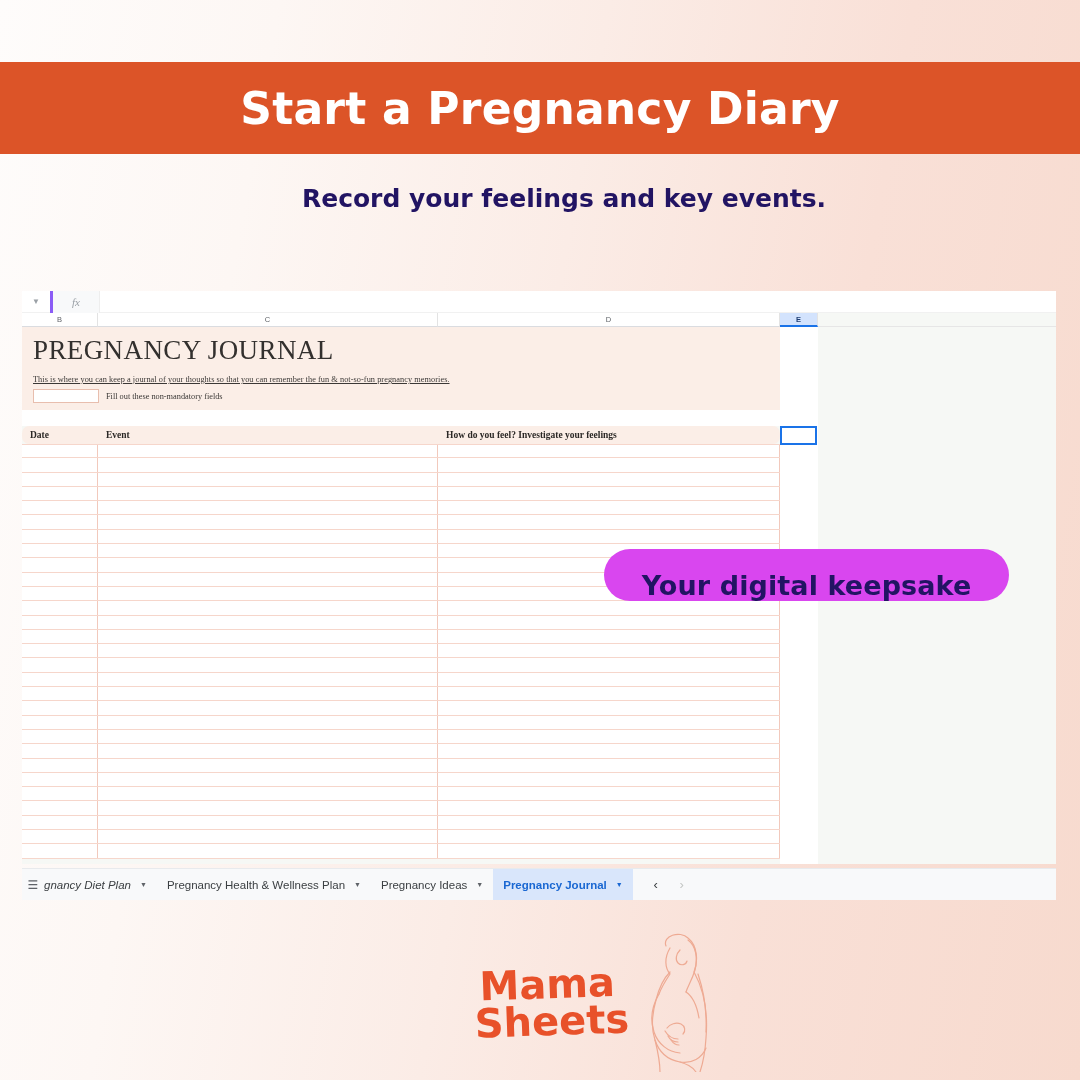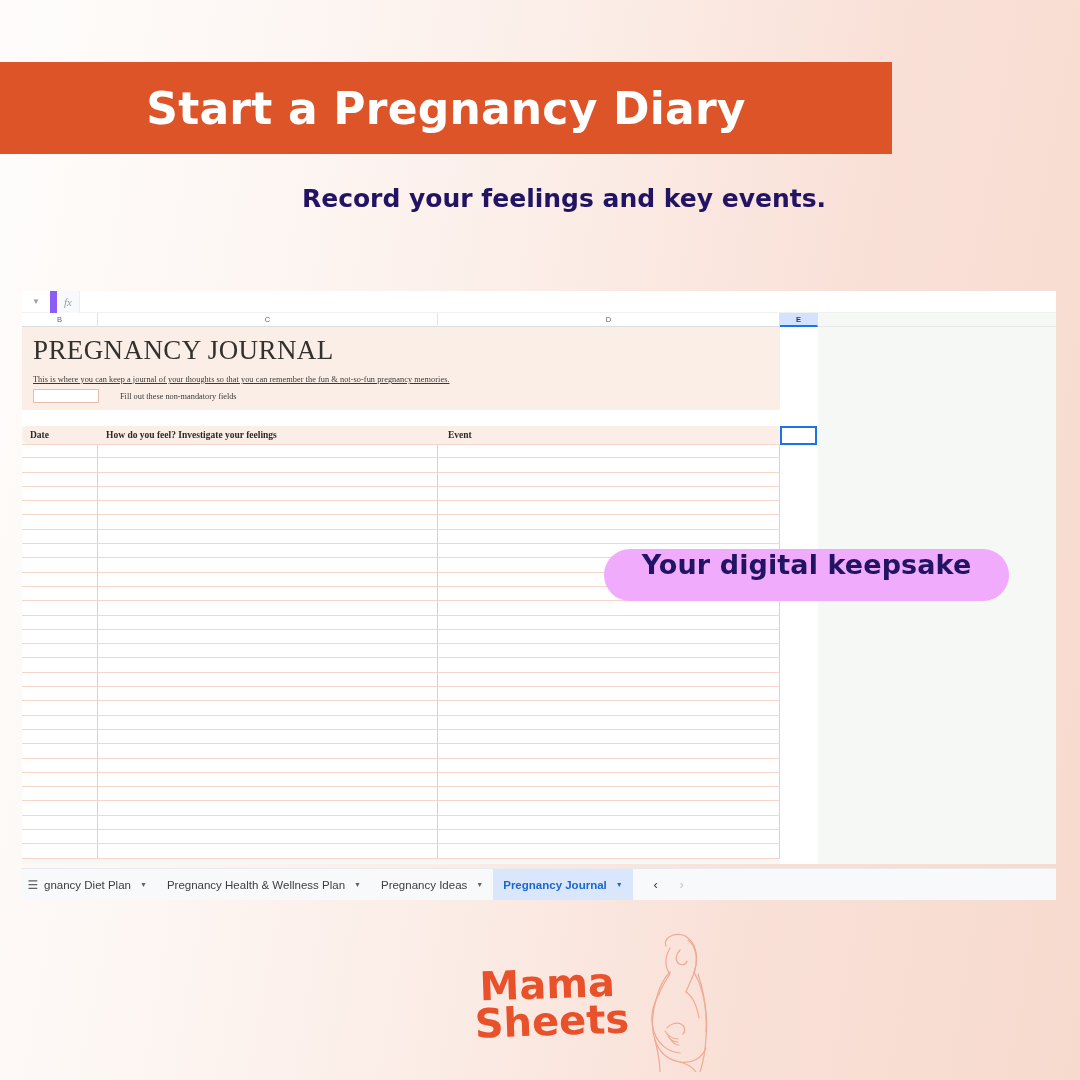--- a/index.html
+++ b/index.html
@@ -19,21 +19,21 @@
         #f9e0d7 72%,
         #f7dace 100%);
     position: relative;
   }
 
   
   .banner {
     position: absolute;
     left: 0;
     top: 62px;
-    width: 892px;
+    width: 1080px;
     height: 92px;
     background: #dc5428;
     display: flex;
     align-items: center;
     justify-content: center;
   }
   .banner-title {
     color: #ffffff;
     font-size: 44px;
     font-weight: bold;
@@ -80,31 +80,31 @@
   .namebox-caret {
     width: 28px;
     height: 22px;
     display: flex;
     align-items: center;
     justify-content: center;
     color: #9aa0a6;
     font-size: 8px;
   }
   .fx-cell {
-    width: 30px;
+    width: 50px;
     height: 22px;
     background: #f8f9fa;
     display: flex;
     align-items: center;
     justify-content: center;
     color: #9aa0a6;
     font-size: 11px;
     font-style: italic;
     font-family: "Liberation Serif", serif;
-    border-left: 7px solid #8b5cf6;
+    border-left: 3px solid #8b5cf6;
     border-right: 1px solid #eeeeee;
     text-align: right;
   }
   .formula-input {
     flex: 1;
     height: 22px;
   }
 
   
   .col-headers {
@@ -182,21 +182,21 @@
     display: flex;
     align-items: center;
   }
   .mandatory-box {
     width: 66px;
     height: 14px;
     background: #ffffff;
     border: 1px solid #e8beae;
   }
   .mandatory-label {
-    margin-left: 21px;
+    margin-left: 7px;
     font-family: "Liberation Serif", serif;
     font-size: 8.3px;
     color: #3b3836;
   }
 
   
   .gap-strip {
     position: absolute;
     left: 0; top: 83px;
     width: 758px;
@@ -270,24 +270,24 @@
     border: 2px solid #1a73e8;
   }
 
   
   .keepsake {
     position: absolute;
     left: 604px;
     top: 549px;
     width: 405px;
     height: 52px;
-    background: #f0abfc;
+    background: #d946ef;
     border-radius: 26px;
     display: flex;
-    align-items: flex-start;
+    align-items: flex-end;
     justify-content: center;
   }
   .keepsake-text {
     color: #221463;
     font-size: 27px;
     font-weight: bold;
     font-family: "DejaVu Sans", sans-serif;
     letter-spacing: 0.1px;
   }
 
@@ -328,21 +328,21 @@
     background: #d9e6fb;
     color: #1967d2;
     font-weight: bold;
   }
   .tab .caret {
     margin-left: 9px;
     font-size: 7px;
     color: #5f6368;
   }
   .tab.active .caret { color: #1967d2; }
-  .tab.clipped { padding-left: 0; }
+  .tab.clipped { padding-left: 0; font-style: italic; }
 
   .nav-arrows {
     display: flex;
     align-items: center;
     height: 32px;
     padding-left: 10px;
   }
   .nav-arrow {
     width: 26px;
     height: 32px;
@@ -422,22 +422,22 @@
       <div class="mandatory-row">
         <div class="mandatory-box"></div>
         <div class="mandatory-label">Fill out these non-mandatory fields</div>
       </div>
     </div>
 
     <div class="gap-strip"></div>
 
     <div class="thead">
       <div class="th th-date">Date</div>
+      <div class="th th-event">Event</div>
       <div class="th th-feel">How do you feel? Investigate your feelings</div>
-      <div class="th th-event">Event</div>
     </div>
 
     <div class="tbody" id="tbody">
         <div class="trow">
           <div class="td td-date"></div>
           <div class="td td-event"></div>
           <div class="td td-feel"></div>
         </div>
         <div class="trow">
           <div class="td td-date"></div>

